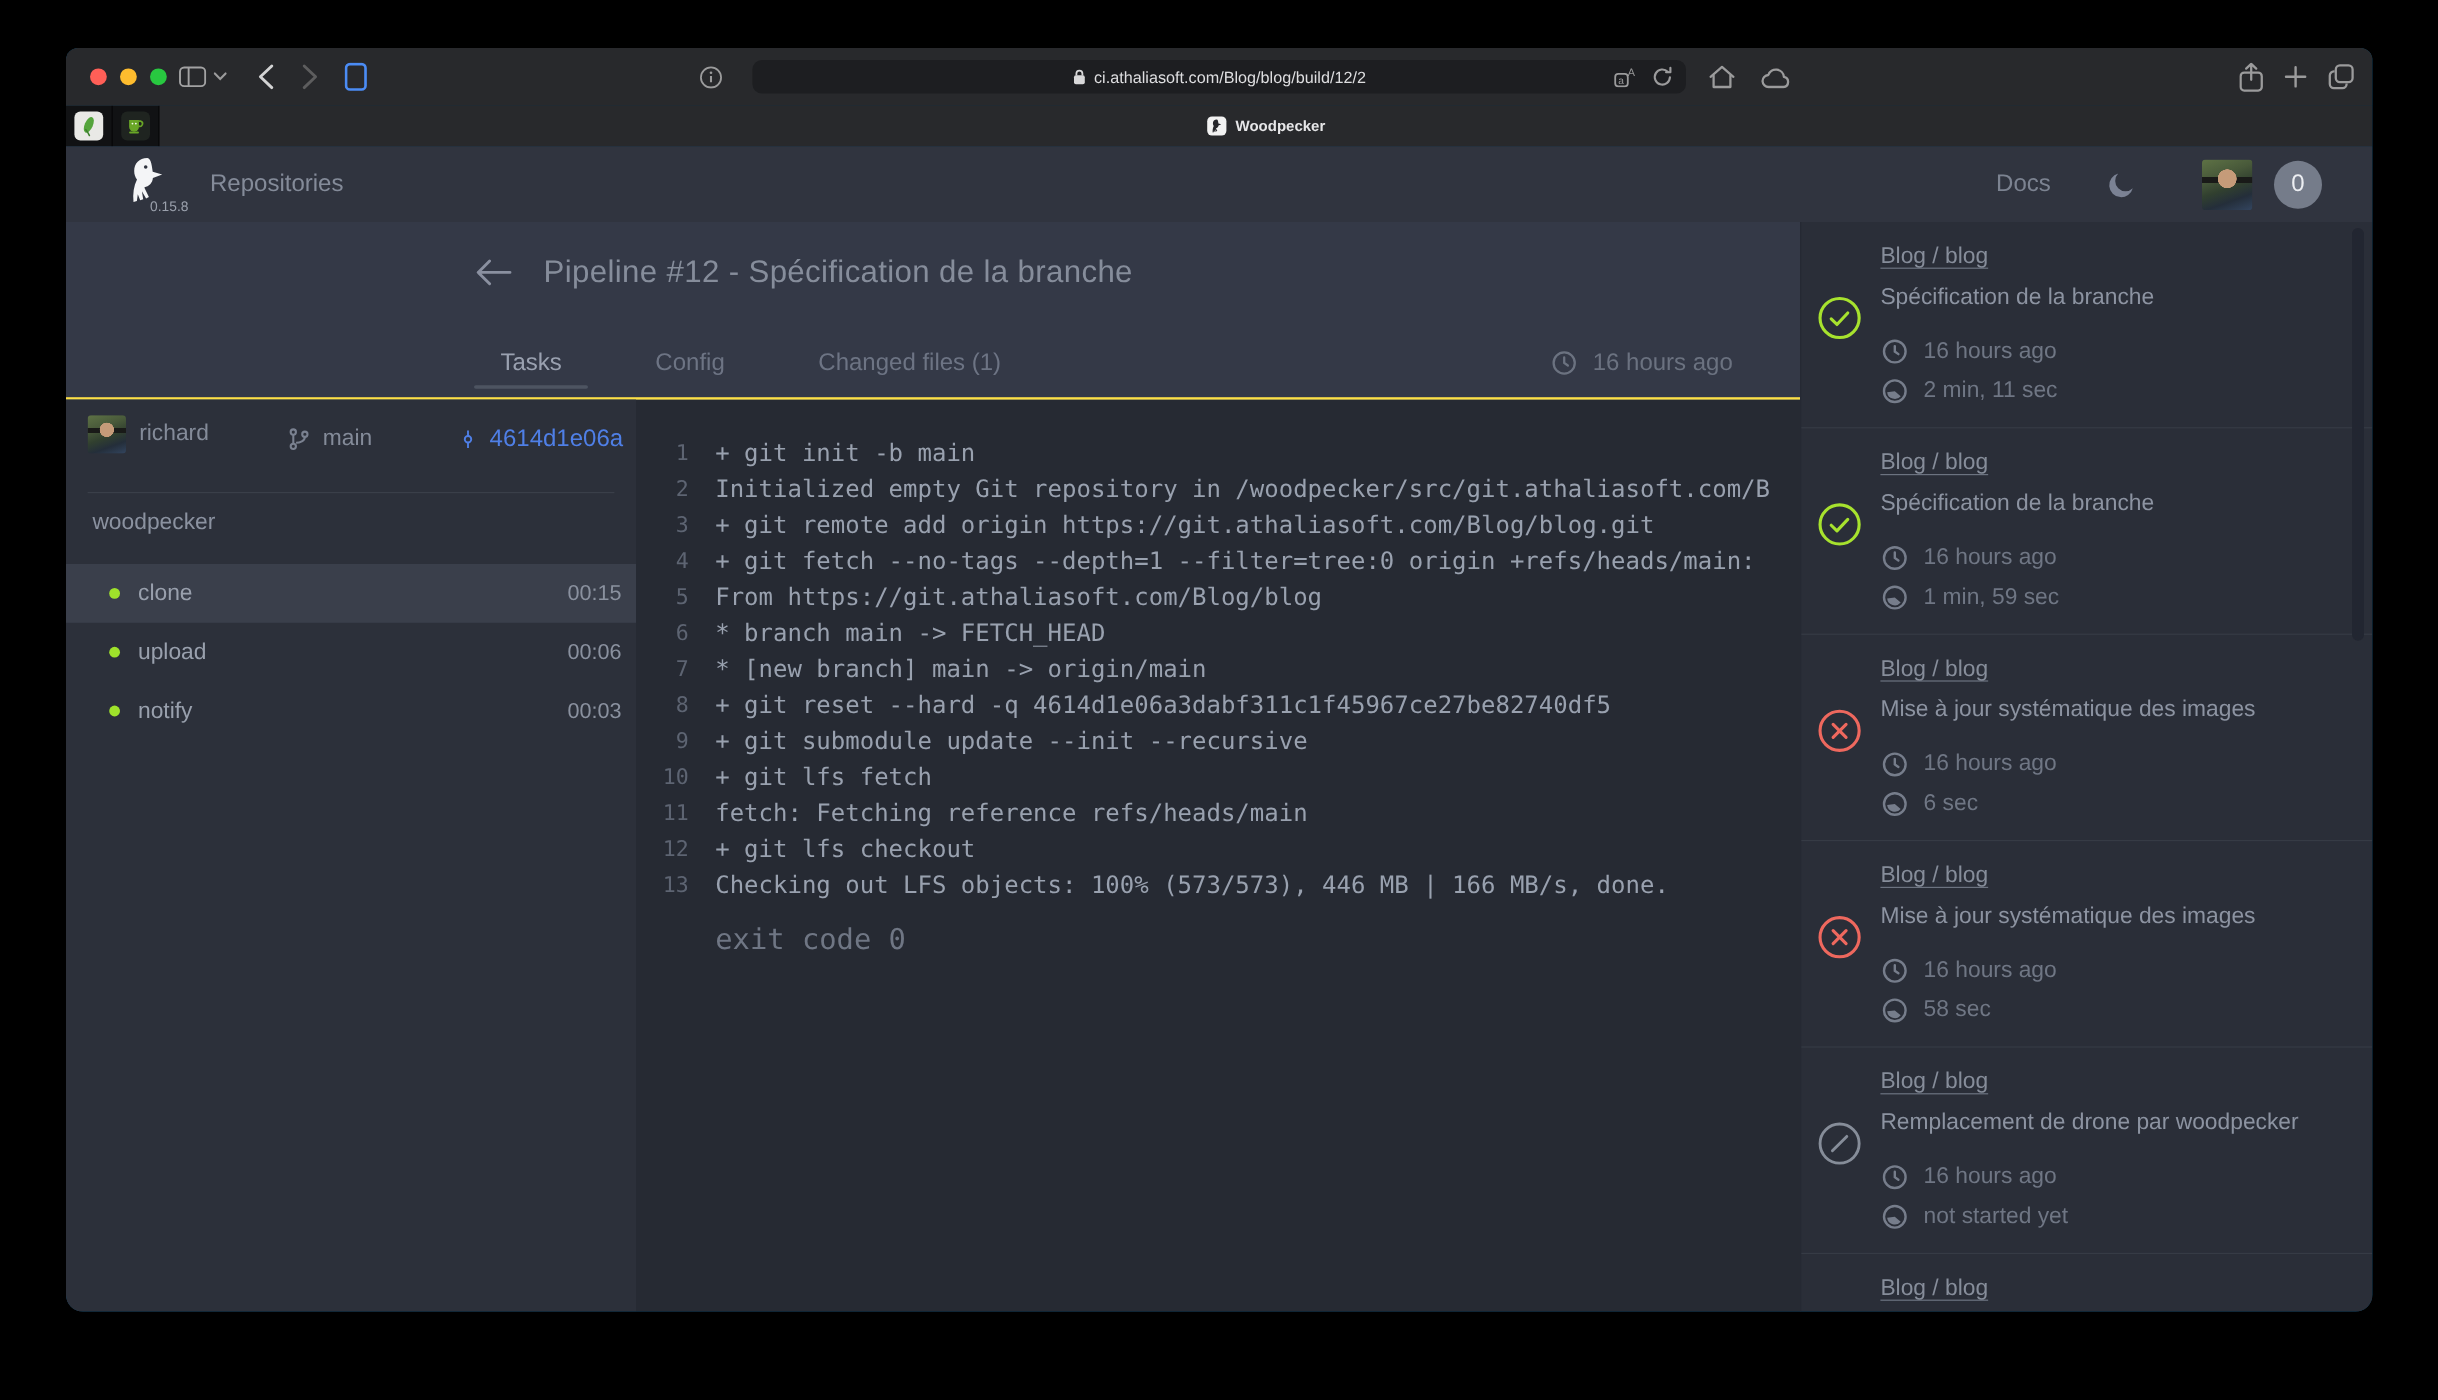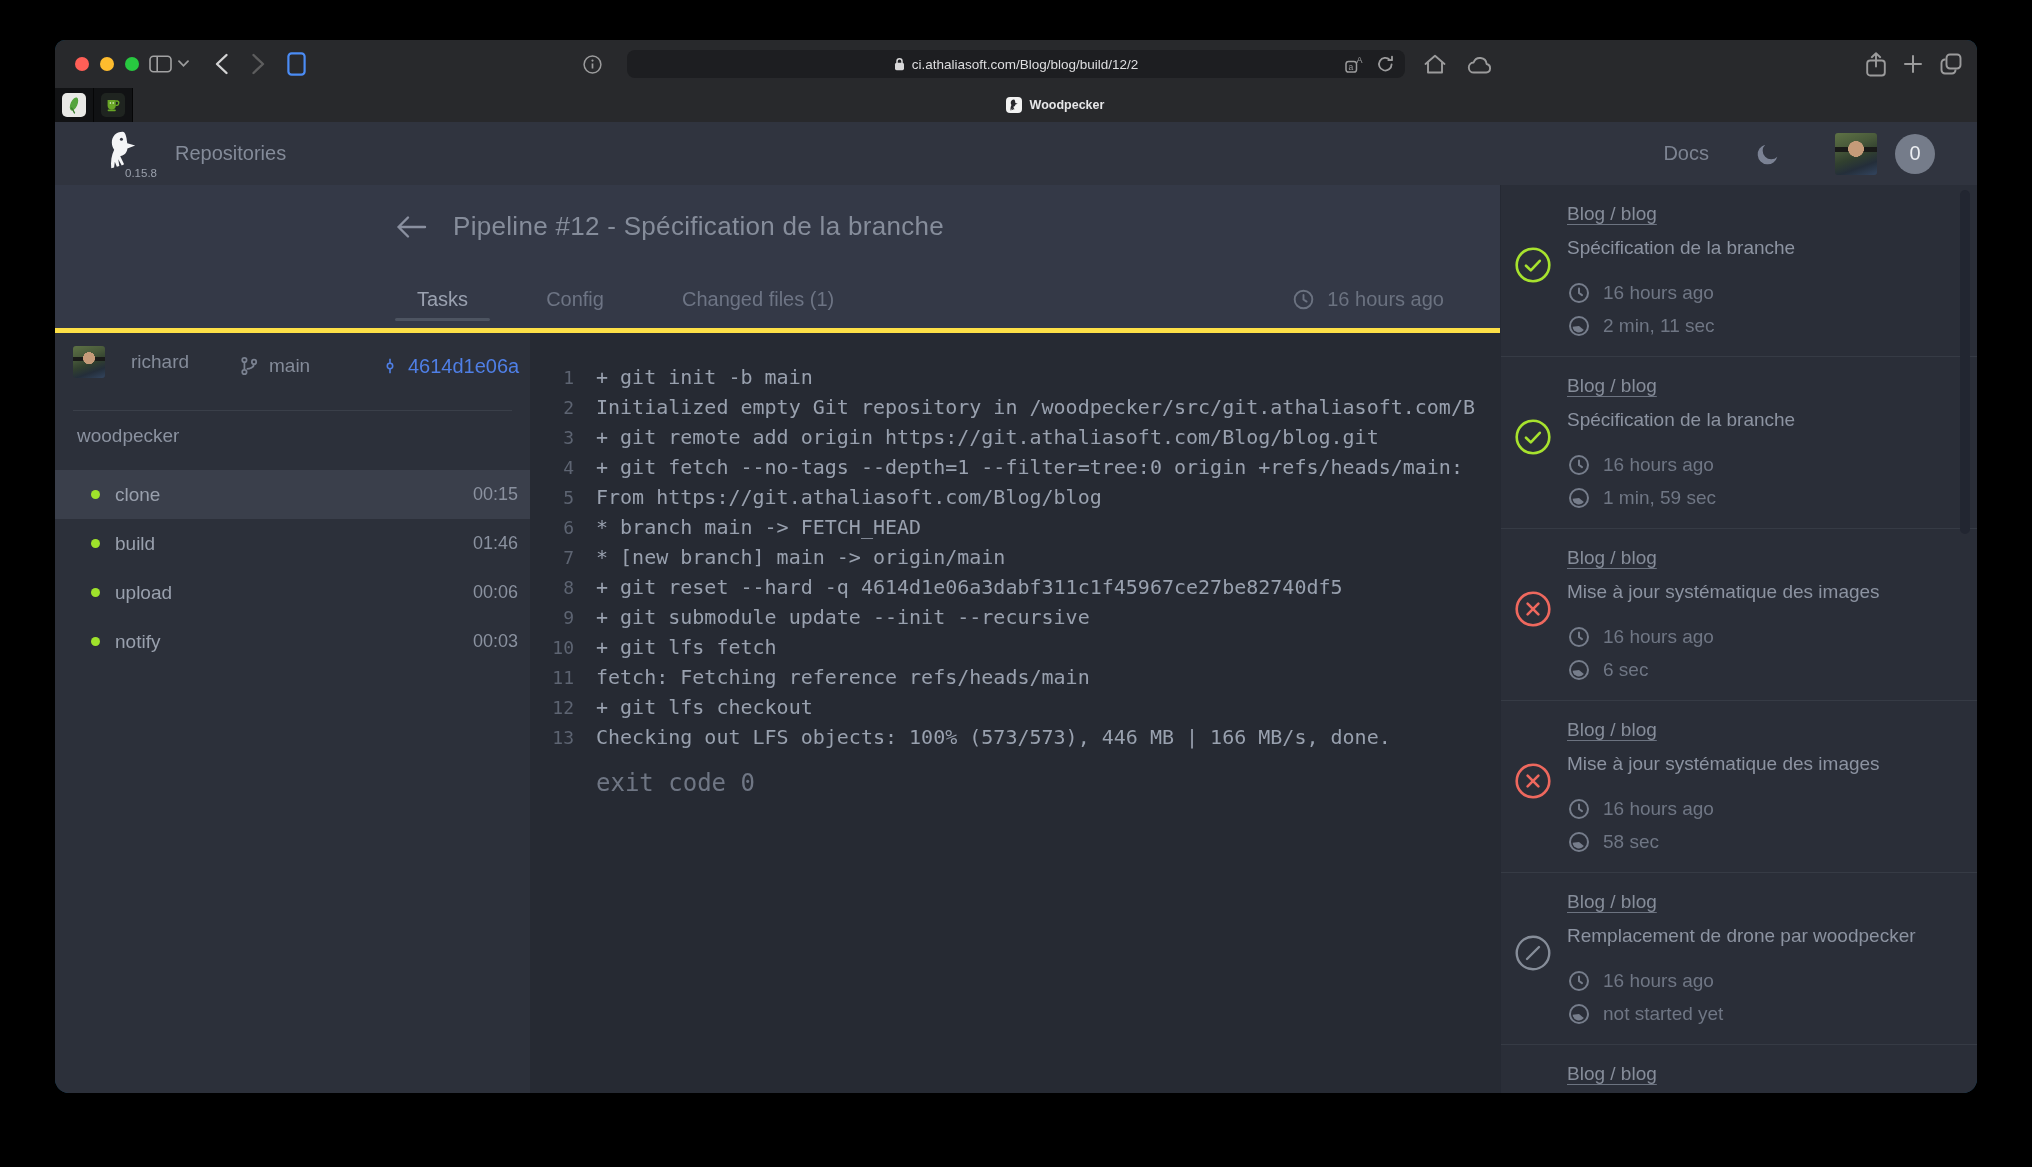--- a/index.html
+++ b/index.html
@@ -43,33 +43,33 @@
     background:
       radial-gradient(circle at 50% 38%, #c59b79 0 23%, rgba(0,0,0,0) 24%),
       linear-gradient(rgba(0,0,0,0) 34%, #191a18 34% 46%, rgba(0,0,0,0) 46%),
       linear-gradient(160deg,#5e7245 0%,#48593a 32%,#31402f 55%,#242e3a 76%,#33455f 100%);}
   .badge{width:40px;height:40px;border-radius:50%;background:#757c8a;color:#eceef2;font-size:20px;
     display:flex;align-items:center;justify-content:center;margin-left:18px;}
 
   .app-body{flex:1;display:flex;min-height:0;}
   .main-col{width:1445px;flex:none;display:flex;flex-direction:column;min-height:0;}
 
-  .pipeline-header{height:148px;background:#343947;border-bottom:5px solid #fde047;box-sizing:border-box;
+  .pipeline-header{height:148px;background:#343947;border-bottom:2px solid #fde047;box-sizing:border-box;
     padding:0 56px 0 340px;position:relative;flex:none;}
   .title-row{display:flex;align-items:center;gap:26px;padding-top:26px;}
   .page-title{font-size:26px;color:#868d9b;letter-spacing:.3px;}
   .tabs-row{position:absolute;left:340px;right:56px;bottom:0;height:58px;display:flex;align-items:stretch;}
   .tab{padding:0 22px;margin-right:34px;font-size:20px;color:#6d7484;display:flex;align-items:center;position:relative;}
   .tab.active{color:#9aa1b0;}
   .tab.active::after{content:"";position:absolute;left:0;right:0;bottom:7px;height:3px;background:#4d5461;border-radius:2px;}
   .tab-meta{margin-left:auto;display:flex;align-items:center;gap:12px;color:#6b7280;font-size:20px;}
 
   .content-row{flex:1;display:flex;min-height:0;}
   .steps-panel{width:475px;flex:none;background:#2c303a;position:relative;overflow:hidden;}
-  .meta-author{position:absolute;left:18px;top:13px;display:flex;align-items:center;gap:26px;color:#848b99;font-size:19px;}
+  .meta-author{position:absolute;left:18px;top:13px;display:flex;align-items:center;gap:11px;color:#848b99;font-size:19px;}
   .avatar-sm{width:32px;height:32px;border-radius:3px;
     background:
       radial-gradient(circle at 50% 38%, #c59b79 0 23%, rgba(0,0,0,0) 24%),
       linear-gradient(rgba(0,0,0,0) 34%, #191a18 34% 46%, rgba(0,0,0,0) 46%),
       linear-gradient(160deg,#5e7245 0%,#48593a 32%,#31402f 55%,#242e3a 76%,#33455f 100%);}
   .meta-branch{position:absolute;left:183px;top:21px;display:flex;align-items:center;gap:9px;color:#848b99;font-size:19px;}
   .meta-commit{position:absolute;left:326px;top:21px;display:flex;align-items:center;gap:9px;color:#4f7fe6;font-size:20px;}
   .panel-divider{position:absolute;top:77px;left:18px;right:18px;height:1px;background:#3a3f49;}
   .group-label{position:absolute;top:92px;left:22px;font-size:19px;color:#8b92a0;}
   .steps-list{position:absolute;top:137px;left:0;right:0;}
@@ -318,25 +318,20 @@
               <div class="panel-divider"></div>
               <div class="group-label">woodpecker</div>
               <div class="steps-list">
 
                   <div class="step-row active">
                     <span class="step-dot"></span>
                     <span class="step-name">clone</span>
                     <span class="step-time">00:15</span>
                   </div>
 
-                  <div class="step-row">
-                    <span class="step-dot"></span>
-                    <span class="step-name">build</span>
-                    <span class="step-time">01:46</span>
-                  </div>
 
                   <div class="step-row">
                     <span class="step-dot"></span>
                     <span class="step-name">upload</span>
                     <span class="step-time">00:06</span>
                   </div>
 
                   <div class="step-row">
                     <span class="step-dot"></span>
                     <span class="step-name">notify</span>

